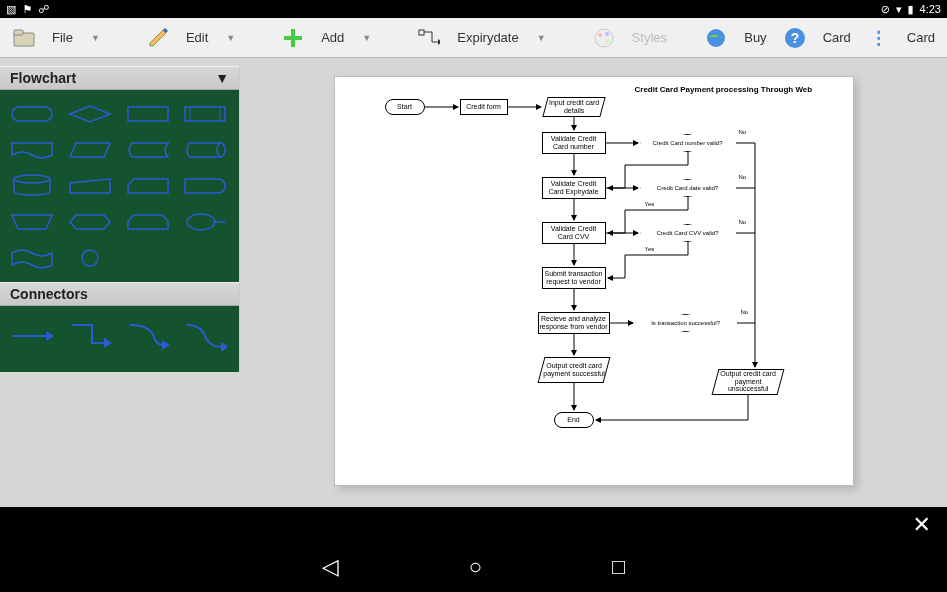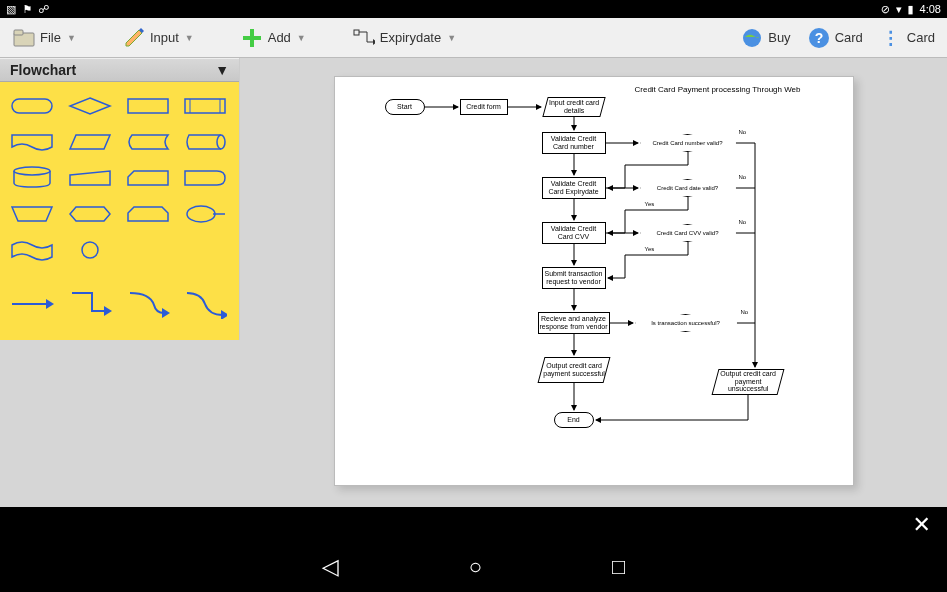--- a/index.html
+++ b/index.html
@@ -18,32 +18,32 @@
   }
   .statusbar .left, .statusbar .right { display: flex; gap: 6px; align-items: center; }
   
   .toolbar {
     height: 40px; background: #f0f0f0;
     display: flex; align-items: center;
     border-bottom: 1px solid #bbb;
     padding: 0 4px;
   }
   .tb-item {
-    display: flex; align-items: center; gap: 4px;
+    display: flex; align-items: center; gap: 16px;
     padding: 4px 8px; font-size: 13px; color: #333;
     cursor: pointer;
   }
   .tb-item .ticon { width: 24px; height: 24px; display:flex; align-items:center; justify-content:center; }
   .tb-caret { font-size: 9px; color: #888; margin-left:2px; }
   .tb-spacer { flex: 1; }
   .tb-sep { width: 30px; }
   
   .sidebar {
-    position: absolute; left: 0; top: 58px;
-    width: 240px; background: #fde047;
+    position: absolute; left: 0; top: 66px;
+    width: 240px; background: #14532d;
     border-right: 1px solid #ccc;
   }
   .sb-header {
     height: 24px; background: linear-gradient(#d8d8d8,#c8c8c8);
     display: flex; justify-content: space-between; align-items: center;
     padding: 0 10px; font-size: 14px; font-weight: bold; color: #222;
     border-bottom: 1px solid #aaa;
     border-top: 1px solid #eee;
   }
   .shape-grid {
@@ -79,21 +79,21 @@
   .rect { border: 1px solid #000; background:#fff; }
   .para { border: 1px solid #000; background:#fff; transform: skewX(-15deg); }
   .para > span { display:inline-block; transform: skewX(15deg); }
   .diam {
     border: 1px solid #000; background:#fff;
     width:80px; height:18px;
     clip-path: polygon(50% 0, 100% 50%, 50% 100%, 0 50%);
     position:absolute; display:flex; align-items:center; justify-content:center;
   }
   .lbl { position:absolute; font-size:6px; }
-  .title { position:absolute; font-size:8px; font-weight:normal; }
+  .title { position:absolute; font-size:8px; font-weight:bold; }
   .arrow-svg { position:absolute; left:0; top:0; width:100%; height:100%; pointer-events:none; }
   
   .bottombar {
     position: absolute; left:0; right:0; bottom:0;
     height: 85px; background: #000;
     display: flex; flex-direction: column;
   }
   .bb-top { height: 35px; display:flex; justify-content:flex-end; align-items:center; padding-right:16px;}
   .bb-nav { flex:1; display:flex; justify-content:center; align-items:center; gap:130px; }
   .nav-btn { color:#fff; font-size:22px; }
@@ -105,21 +105,21 @@
 <div class="statusbar">
   <div class="left">
     <span>▧</span>
     <span>⚑</span>
     <span>☍</span>
   </div>
   <div class="right">
     <span>⊘</span>
     <span>▾</span>
     <span>▮</span>
-    <span>4:08</span>
+    <span>4:23</span>
   </div>
 </div>
 
 <div class="toolbar">
   <div class="tb-item">
     <span class="ticon">
       <svg width="22" height="18">
           <rect x="1" y="4" width="20" height="13" rx="1" fill="#d9d4b8" stroke="#888"></rect>
           <rect x="1" y="1" width="9" height="5" rx="1" fill="#d9d4b8" stroke="#888"></rect>
         </svg>
@@ -128,21 +128,21 @@
     <span class="tb-caret">▼</span>
   </div>
   <div class="tb-sep"></div>
   <div class="tb-item">
     <span class="ticon">
       <svg width="22" height="22">
           <polygon points="3,19 6,19 19,6 16,3 3,16" fill="#ffb366" stroke="#7a3"></polygon>
           <polygon points="16,3 19,6 21,4 18,1" fill="#3366cc"></polygon>
         </svg>
     </span>
-    <span>Input</span>
+    <span>Edit</span>
     <span class="tb-caret">▼</span>
   </div>
   <div class="tb-sep"></div>
   <div class="tb-item">
     <span class="ticon">
       <svg width="22" height="22">
           <rect x="9" y="2" width="4" height="18" fill="#4c4"></rect>
           <rect x="2" y="9" width="18" height="4" fill="#4c4"></rect>
         </svg>
     </span>
@@ -155,20 +155,31 @@
       <svg width="22" height="18">
           <rect x="1" y="1" width="5" height="5" fill="none" stroke="#333"></rect>
           <path d="M6 3 H14 V13 H20" fill="none" stroke="#333"></path>
           <polygon points="20,10 20,16 24,13" fill="#333"></polygon>
         </svg>
     </span>
     <span>Expirydate</span>
     <span class="tb-caret">▼</span>
   </div>
   <div class="tb-sep"></div>
+  <div class="tb-item" style="color:#bbb">
+    <span class="ticon">
+      <svg width="22" height="22">
+          <circle cx="11" cy="11" r="9" fill="#eee" stroke="#ccc"></circle>
+          <circle cx="7" cy="8" r="2" fill="#fbb"></circle>
+          <circle cx="14" cy="7" r="2" fill="#bbf"></circle>
+          <circle cx="15" cy="14" r="2" fill="#bfb"></circle>
+        </svg>
+    </span>
+    <span>Styles</span>
+  </div>
   <div class="tb-spacer"></div>
   <div class="tb-item">
     <span class="ticon">
       <svg width="22" height="22">
           <circle cx="11" cy="11" r="9" fill="#4a90e2"></circle>
           <path d="M4 10 Q8 6 13 9 Q17 12 18 10" fill="#7c4"></path>
         </svg>
     </span>
     <span>Buy</span>
   </div>
@@ -281,20 +292,23 @@
     <div class="shape-cell">
         <svg width="44" height="26">
           <path d="M2 8 Q12 2 22 8 Q32 14 42 8 V20 Q32 26 22 20 Q12 14 2 20 Z" fill="none" stroke="#2a5bd7" stroke-width="1.5"></path>
         </svg>
       </div>
     <div class="shape-cell">
         <svg width="22" height="22">
           <circle cx="11" cy="11" r="8" fill="none" stroke="#2a5bd7" stroke-width="1.5"></circle>
         </svg>
       </div>
+  </div>
+  <div class="sb-header">
+    <span>Connectors</span>
   </div>
   <div class="conn-grid">
     <div class="conn-cell">
         <svg width="44" height="20">
           <line x1="2" y1="10" x2="36" y2="10" stroke="#2a5bd7" stroke-width="2"></line>
           <polygon points="36,5 44,10 36,15" fill="#2a5bd7"></polygon>
         </svg>
       </div>
     <div class="conn-cell">
         <svg width="44" height="30">

